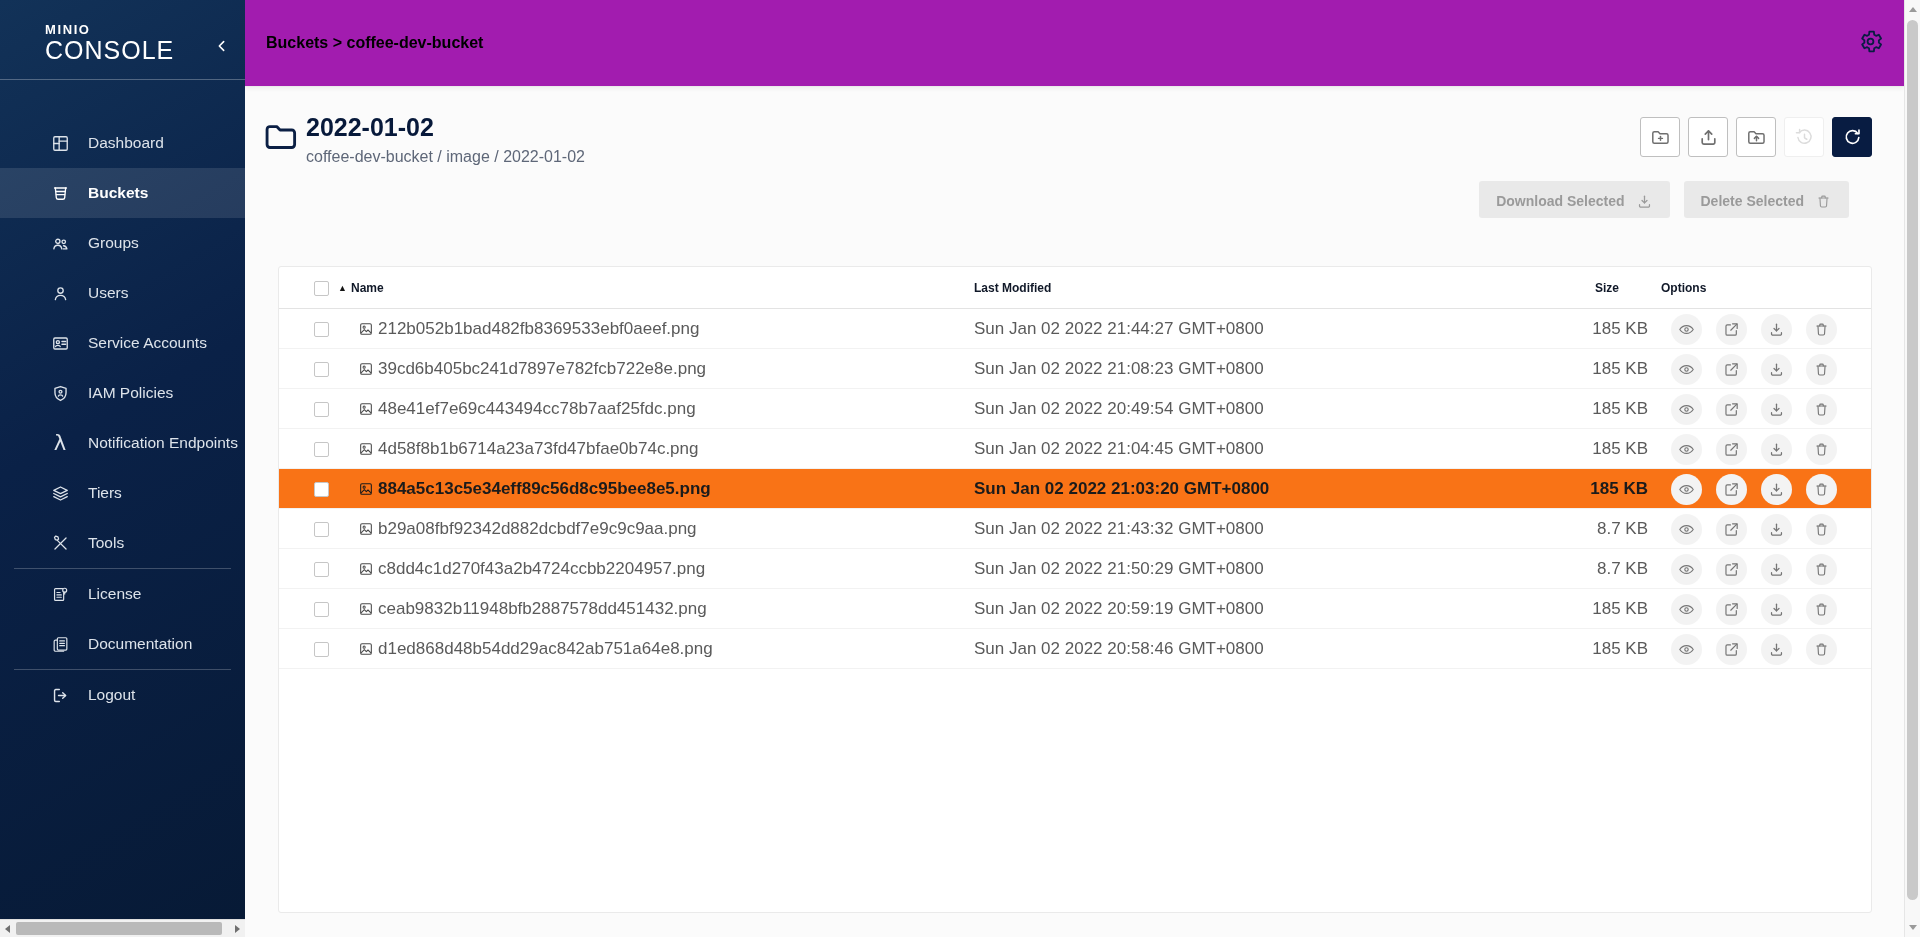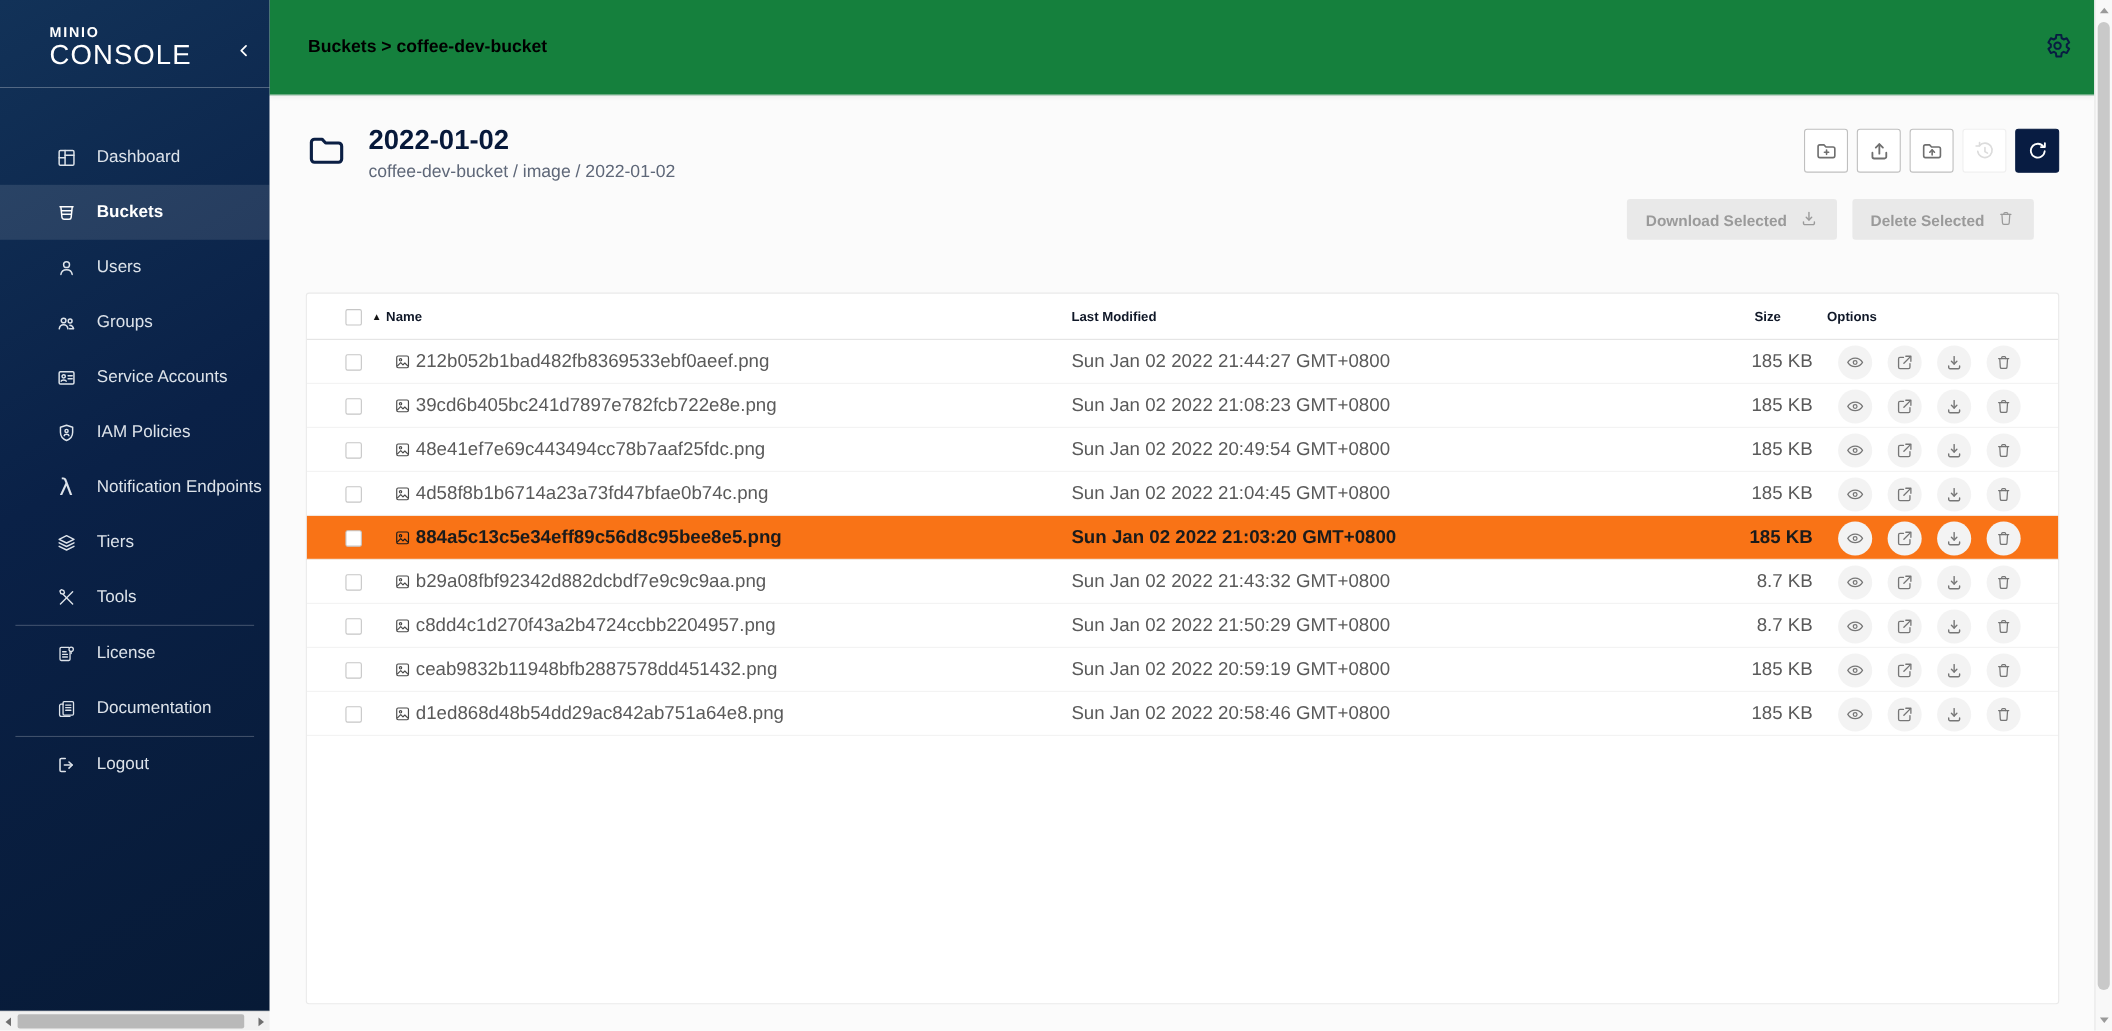--- a/index.html
+++ b/index.html
@@ -16,31 +16,31 @@
   .collapse-btn svg{width:16px;height:16px}
   .side-menu{padding-top:38px}
   .side-item{display:flex;align-items:center;height:50px;padding-left:48px;gap:16px;font-size:15.5px;color:#dde3ea;cursor:pointer}
   .side-item.active{background:rgba(255,255,255,.11);font-weight:700;color:#fff}
   .side-item .icn{width:24px;display:flex;justify-content:center;align-items:center;flex:none}
   .side-item .icn svg{width:19px;height:19px}
   .txt-ic{font-size:21px;line-height:1;font-family:"DejaVu Sans",sans-serif}
   .side-divider{height:1px;background:rgba(255,255,255,.22);margin:0 14px}
 
   
-  .app-header{position:absolute;left:245px;top:0;width:1659px;height:87px;background:#15803d;
+  .app-header{position:absolute;left:245px;top:0;width:1659px;height:87px;background:#a21caf;
     border-bottom:1px solid #eaeaea;box-shadow:0 2px 4px rgba(0,0,0,.05);display:flex;align-items:center;
-    padding:0 14px 0 35px;z-index:2}
+    padding:0 14px 0 21px;z-index:2}
   .breadcrumb{font-size:16px;font-weight:700;color:#000;cursor:pointer}
   .hdr-gear{margin-left:auto;width:40px;height:40px;display:flex;align-items:center;justify-content:center;color:#081C42;cursor:pointer;background:none;border:none}
   .hdr-gear svg{width:27px;height:27px}
 
   
   .content{position:absolute;left:245px;top:87px;width:1659px;height:850px}
 
-  .folder-head{position:absolute;left:32px;top:26px;display:flex;gap:18px}
+  .folder-head{position:absolute;left:16px;top:26px;display:flex;gap:5px}
   .folder-head .big-folder{color:#0b1f44;margin-top:5px}
   .folder-head .big-folder svg{width:40px;height:38px}
   .fh-title{font-size:25px;font-weight:700;color:#07193A;line-height:28px}
   .fh-path{margin-top:7px;font-size:16px;color:#5e6778}
 
   .toolbar{position:absolute;top:30px;right:32px;display:flex;gap:8px}
   .tb-btn{width:40px;height:40px;border-radius:3px;background:#fff;border:1px solid #bfbfbf;color:#6f6f6f;
     display:flex;align-items:center;justify-content:center;cursor:pointer}
   .tb-btn svg{width:21px;height:21px}
   .tb-btn.disabled{border-color:#efefef;color:#dcdcdc}
@@ -48,21 +48,21 @@
 
   .search-wrap{position:absolute;left:37px;top:94px;width:376px;height:37px}
   .search-input{width:100%;height:100%;border:1px solid #e2e2e2;border-radius:3px;padding:0 40px 0 14px;
     font-size:13.5px;color:#333;font-family:inherit;background:#fff;outline:none}
   .search-input::placeholder{color:#9b9b9b}
   .search-ic{position:absolute;right:11px;top:9px;color:#7e7e7e;pointer-events:none}
   .search-ic svg{width:19px;height:19px}
 
   .sel-actions{position:absolute;top:94px;right:55px;display:flex;gap:14px}
   .sel-btn{height:37px;background:#e9e9e9;border:none;border-radius:3px;color:#9a9a9a;font-weight:700;
-    font-size:14px;display:flex;align-items:center;gap:11px;padding:0 17px;font-family:inherit;cursor:default}
+    font-size:14px;display:flex;gap:11px;padding:12px 17px;font-family:inherit;cursor:default}
   .sel-btn svg{width:17px;height:17px}
 
   
   .obj-table{position:absolute;left:33px;top:179px;width:1594px;height:647px;background:#fff;
     border:1px solid #eaeaea;border-radius:3px}
   .thead{position:relative;height:42px;border-bottom:1px solid #e3e3e3}
   .hcell{position:absolute;top:0;height:42px;display:flex;align-items:center;font-size:12px;font-weight:700;color:#101828}
   .h-check{left:35px}.h-sort{left:59px;font-size:9px;color:#141414}.h-name{left:72px;cursor:pointer}
   .h-mod{left:695px}.h-size{left:1316px}.h-opts{left:1382px}
   .cbx{width:15px;height:15px;border:1px solid #c6c6c6;border-radius:2px;background:#fff;display:inline-block;cursor:pointer}
@@ -119,36 +119,36 @@
             <path d="M5.5 5l1.2 12.2a2.3 2.3 0 002.3 2.1h6a2.3 2.3 0 002.3-2.1L18.5 5"></path>
             <path d="M6.3 9.5h11.4"></path>
             <path d="M6.8 13.5h10.4"></path>
           </svg>
         </span>
         <span>Buckets</span>
       </div>
       <div class="side-item">
         <span class="icn">
           <svg viewBox="0 0 24 24" fill="none" stroke="currentColor" stroke-width="1.7" stroke-linecap="round" stroke-linejoin="round">
-            <circle cx="12" cy="8.3" r="3.4"></circle>
-            <path d="M5.5 19.6c.6-3.6 3.2-5.3 6.5-5.3s5.9 1.7 6.5 5.3"></path>
-          </svg>
-        </span>
-        <span>Users</span>
-      </div>
-      <div class="side-item">
-        <span class="icn">
-          <svg viewBox="0 0 24 24" fill="none" stroke="currentColor" stroke-width="1.7" stroke-linecap="round" stroke-linejoin="round">
             <circle cx="8.6" cy="9.3" r="2.7"></circle>
             <path d="M3.6 18.8c.5-3 2.5-4.6 5-4.6s4.5 1.6 5 4.6"></path>
             <circle cx="16.1" cy="9.9" r="2.2"></circle>
             <path d="M15.8 14.8c2.2.2 3.7 1.5 4.3 4h-4.6"></path>
           </svg>
         </span>
         <span>Groups</span>
+      </div>
+      <div class="side-item">
+        <span class="icn">
+          <svg viewBox="0 0 24 24" fill="none" stroke="currentColor" stroke-width="1.7" stroke-linecap="round" stroke-linejoin="round">
+            <circle cx="12" cy="8.3" r="3.4"></circle>
+            <path d="M5.5 19.6c.6-3.6 3.2-5.3 6.5-5.3s5.9 1.7 6.5 5.3"></path>
+          </svg>
+        </span>
+        <span>Users</span>
       </div>
       <div class="side-item">
         <span class="icn">
           <svg viewBox="0 0 24 24" fill="none" stroke="currentColor" stroke-width="1.7" stroke-linecap="round" stroke-linejoin="round">
             <rect x="3.5" y="5" width="17" height="14" rx="1.5"></rect>
             <circle cx="8.7" cy="10.3" r="1.9"></circle>
             <path d="M5.8 15.8c.3-1.9 5.5-1.9 5.8 0"></path>
             <path d="M13.8 9.5h4.7"></path>
             <path d="M13.8 13h4.7"></path>
           </svg>

